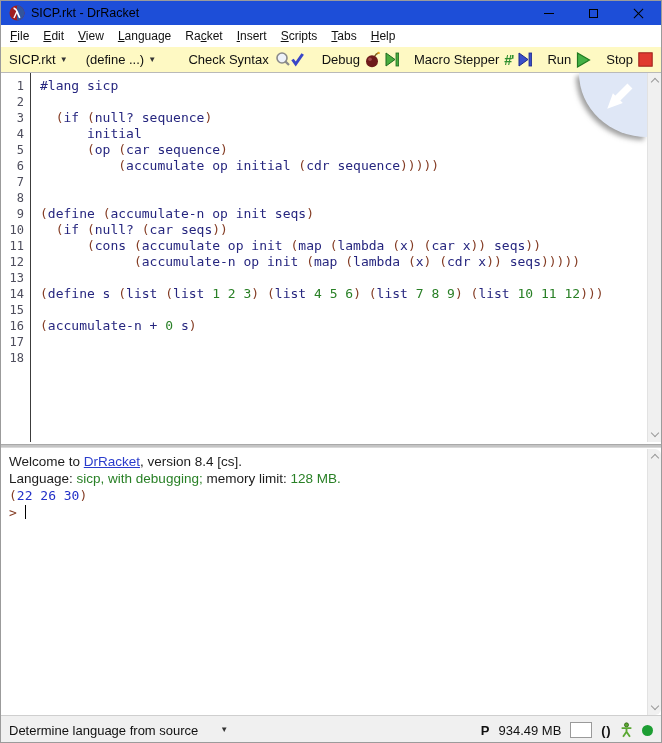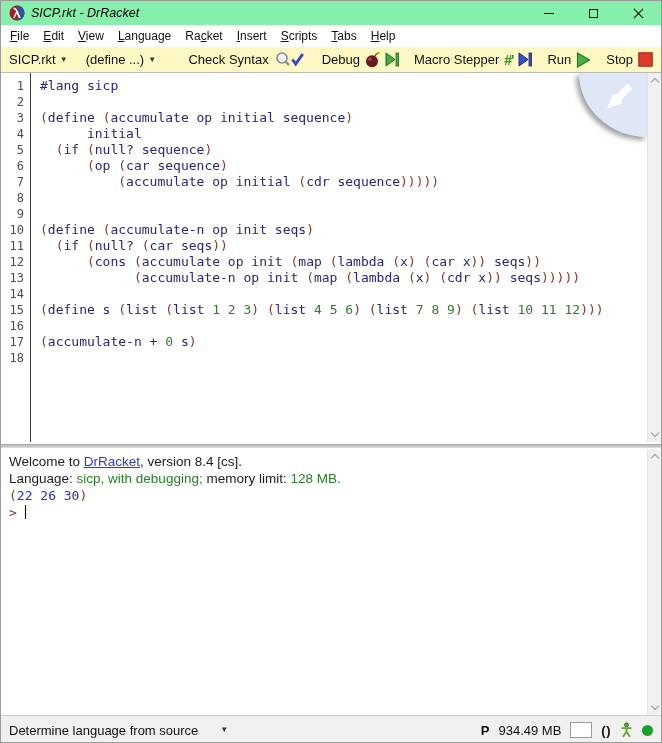--- a/index.html
+++ b/index.html
@@ -3,21 +3,21 @@
 <meta charset="utf-8">
 <style>
   * { margin:0; padding:0; box-sizing:border-box; }
   html,body { background:#d8d8d8; }
   body { font-family:"Liberation Sans", sans-serif; }
   .window {
     position:relative; width:662px; height:743px; background:#fff;
     border:1px solid #9b9b9b; overflow:hidden;
   }
   
-  .titlebar { height:24px; display:flex; align-items:center; background:#86efac;font-style:italic; }
+  .titlebar { height:24px; display:flex; align-items:center; background:#1d4ed8; }
   .titlebar .logo { width:16px; height:16px; margin:0 6px 0 8px; flex:none; }
   .title-text { font-size:12.5px; color:#000; }
   .win-controls { margin-left:auto; display:flex; height:100%; }
   .ctl { width:45px; height:100%; display:flex; align-items:center; justify-content:center; cursor:default; }
   .glyph-min { width:10px; height:1px; background:#000; display:block; }
   .glyph-max { width:9px; height:9px; border:1px solid #000; display:block; }
   .glyph-close { position:relative; width:11px; height:11px; display:block; }
   .glyph-close::before,.glyph-close::after {
     content:""; position:absolute; left:-1px; top:5px; width:13px; height:1px; background:#000;
   }
@@ -221,23 +221,22 @@
         <div class="ln">13</div>
         <div class="ln">14</div>
         <div class="ln">15</div>
         <div class="ln">16</div>
         <div class="ln">17</div>
         <div class="ln">18</div>
       </div>
     <div class="code" id="code">
         <div class="code-line"><span class="tk-i">#lang sicp</span></div>
         <div class="code-line"></div>
-        <div class="code-line"><span class="tk-p">(</span><span class="tk-i">define </span><span class="tk-p">(</span><span class="tk-i">accumulate op initial sequence</span><span class="tk-p">)</span></div>
+        <div class="code-line"><span class="tk-t">  </span><span class="tk-p">(</span><span class="tk-i">if </span><span class="tk-p">(</span><span class="tk-i">null? sequence</span><span class="tk-p">)</span></div>
         <div class="code-line"><span class="tk-t">      </span><span class="tk-i">initial</span></div>
-        <div class="code-line"><span class="tk-t">  </span><span class="tk-p">(</span><span class="tk-i">if </span><span class="tk-p">(</span><span class="tk-i">null? sequence</span><span class="tk-p">)</span></div>
         <div class="code-line"><span class="tk-t">      </span><span class="tk-p">(</span><span class="tk-i">op </span><span class="tk-p">(</span><span class="tk-i">car sequence</span><span class="tk-p">)</span></div>
         <div class="code-line"><span class="tk-t">          </span><span class="tk-p">(</span><span class="tk-i">accumulate op initial </span><span class="tk-p">(</span><span class="tk-i">cdr sequence</span><span class="tk-p">)))))</span></div>
         <div class="code-line"></div>
         <div class="code-line"></div>
         <div class="code-line"><span class="tk-p">(</span><span class="tk-i">define </span><span class="tk-p">(</span><span class="tk-i">accumulate-n op init seqs</span><span class="tk-p">)</span></div>
         <div class="code-line"><span class="tk-t">  </span><span class="tk-p">(</span><span class="tk-i">if </span><span class="tk-p">(</span><span class="tk-i">null? </span><span class="tk-p">(</span><span class="tk-i">car seqs</span><span class="tk-p">))</span></div>
         <div class="code-line"><span class="tk-t">      </span><span class="tk-p">(</span><span class="tk-i">cons </span><span class="tk-p">(</span><span class="tk-i">accumulate op init </span><span class="tk-p">(</span><span class="tk-i">map </span><span class="tk-p">(</span><span class="tk-i">lambda </span><span class="tk-p">(</span><span class="tk-i">x</span><span class="tk-p">) (</span><span class="tk-i">car x</span><span class="tk-p">)) </span><span class="tk-i">seqs</span><span class="tk-p">))</span></div>
         <div class="code-line"><span class="tk-t">            </span><span class="tk-p">(</span><span class="tk-i">accumulate-n op init </span><span class="tk-p">(</span><span class="tk-i">map </span><span class="tk-p">(</span><span class="tk-i">lambda </span><span class="tk-p">(</span><span class="tk-i">x</span><span class="tk-p">) (</span><span class="tk-i">cdr x</span><span class="tk-p">)) </span><span class="tk-i">seqs</span><span class="tk-p">)))))</span></div>
         <div class="code-line"></div>
         <div class="code-line"><span class="tk-p">(</span><span class="tk-i">define s </span><span class="tk-p">(</span><span class="tk-i">list </span><span class="tk-p">(</span><span class="tk-i">list </span><span class="tk-n">1 2 3</span><span class="tk-p">) (</span><span class="tk-i">list </span><span class="tk-n">4 5 6</span><span class="tk-p">) (</span><span class="tk-i">list </span><span class="tk-n">7 8 9</span><span class="tk-p">) (</span><span class="tk-i">list </span><span class="tk-n">10 11 12</span><span class="tk-p">)))</span></div>

